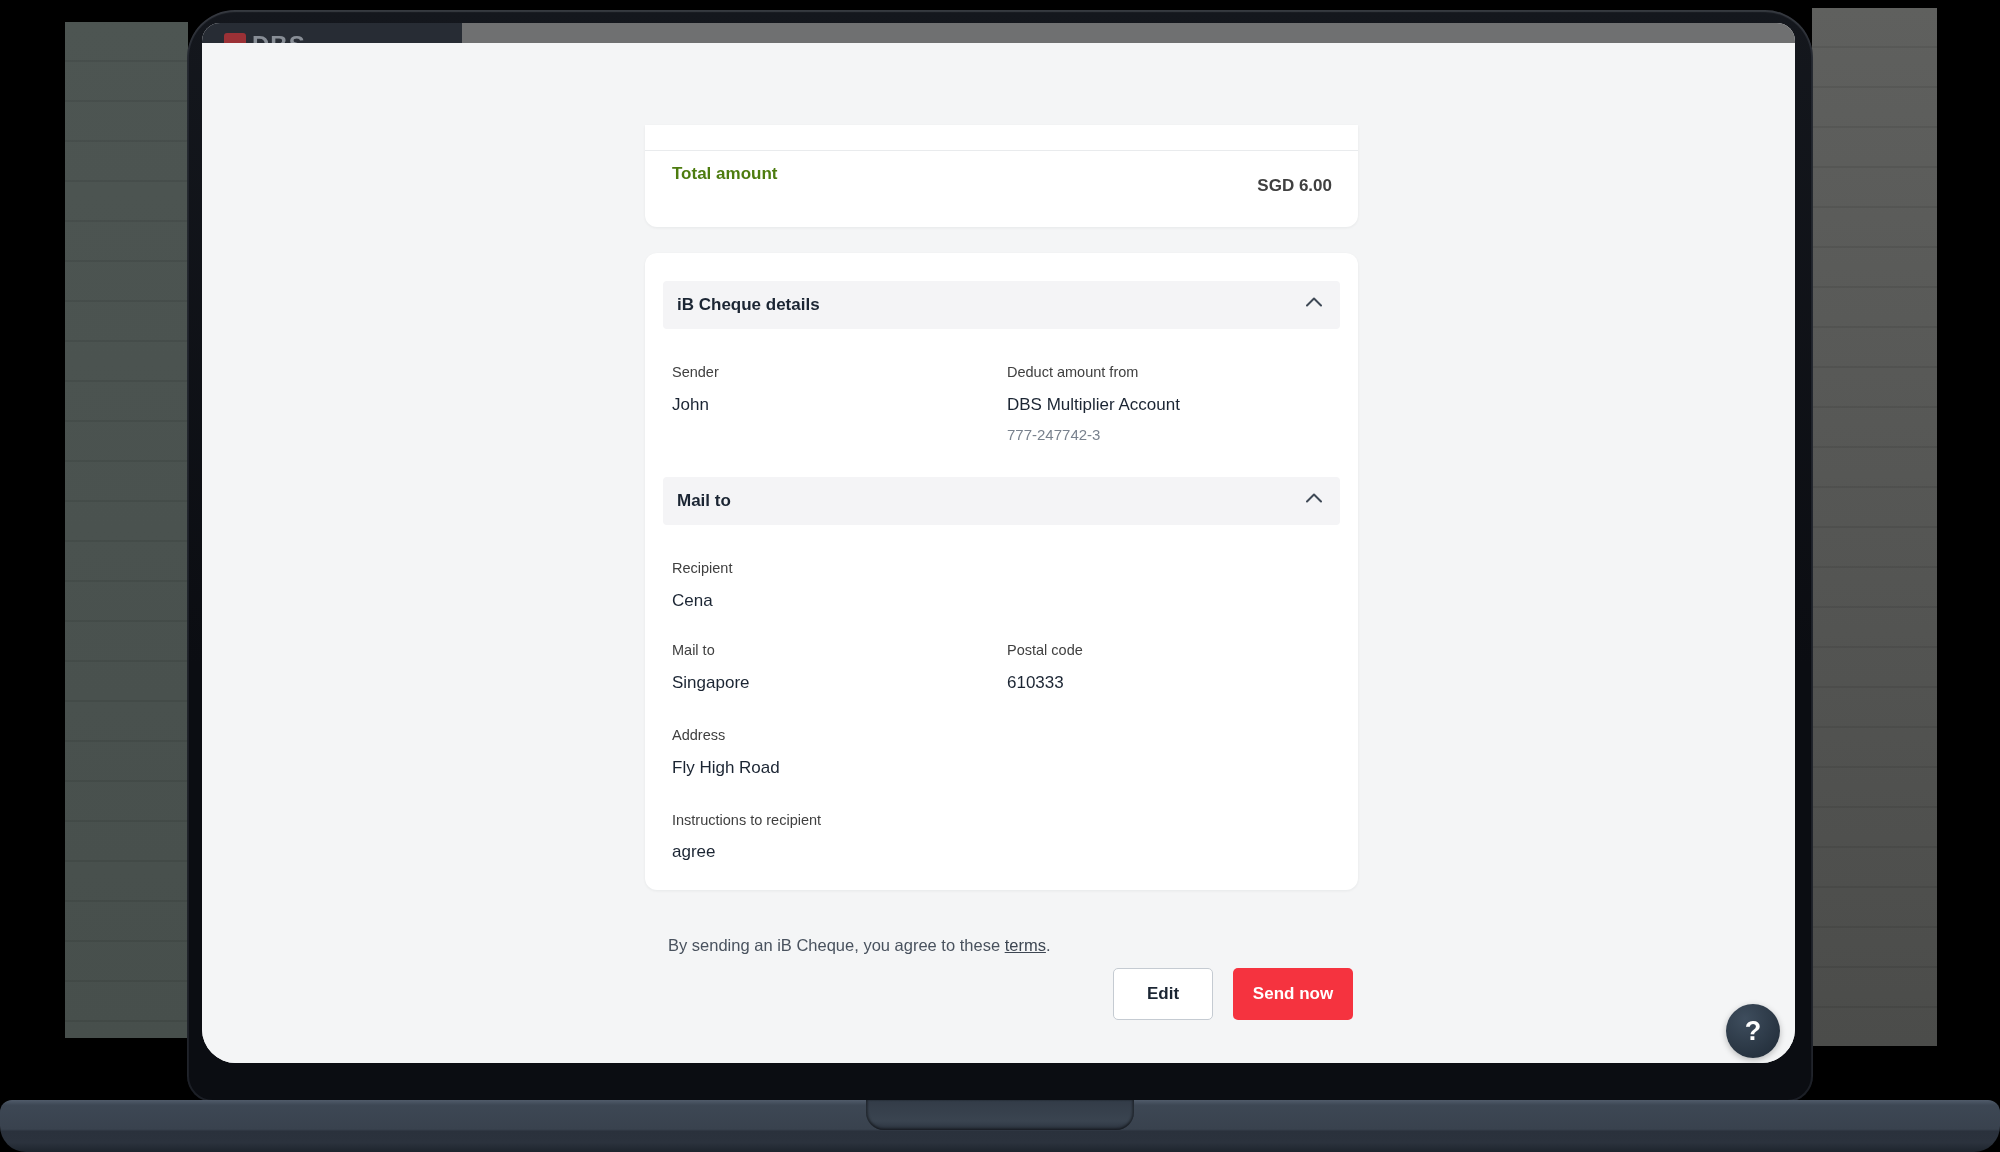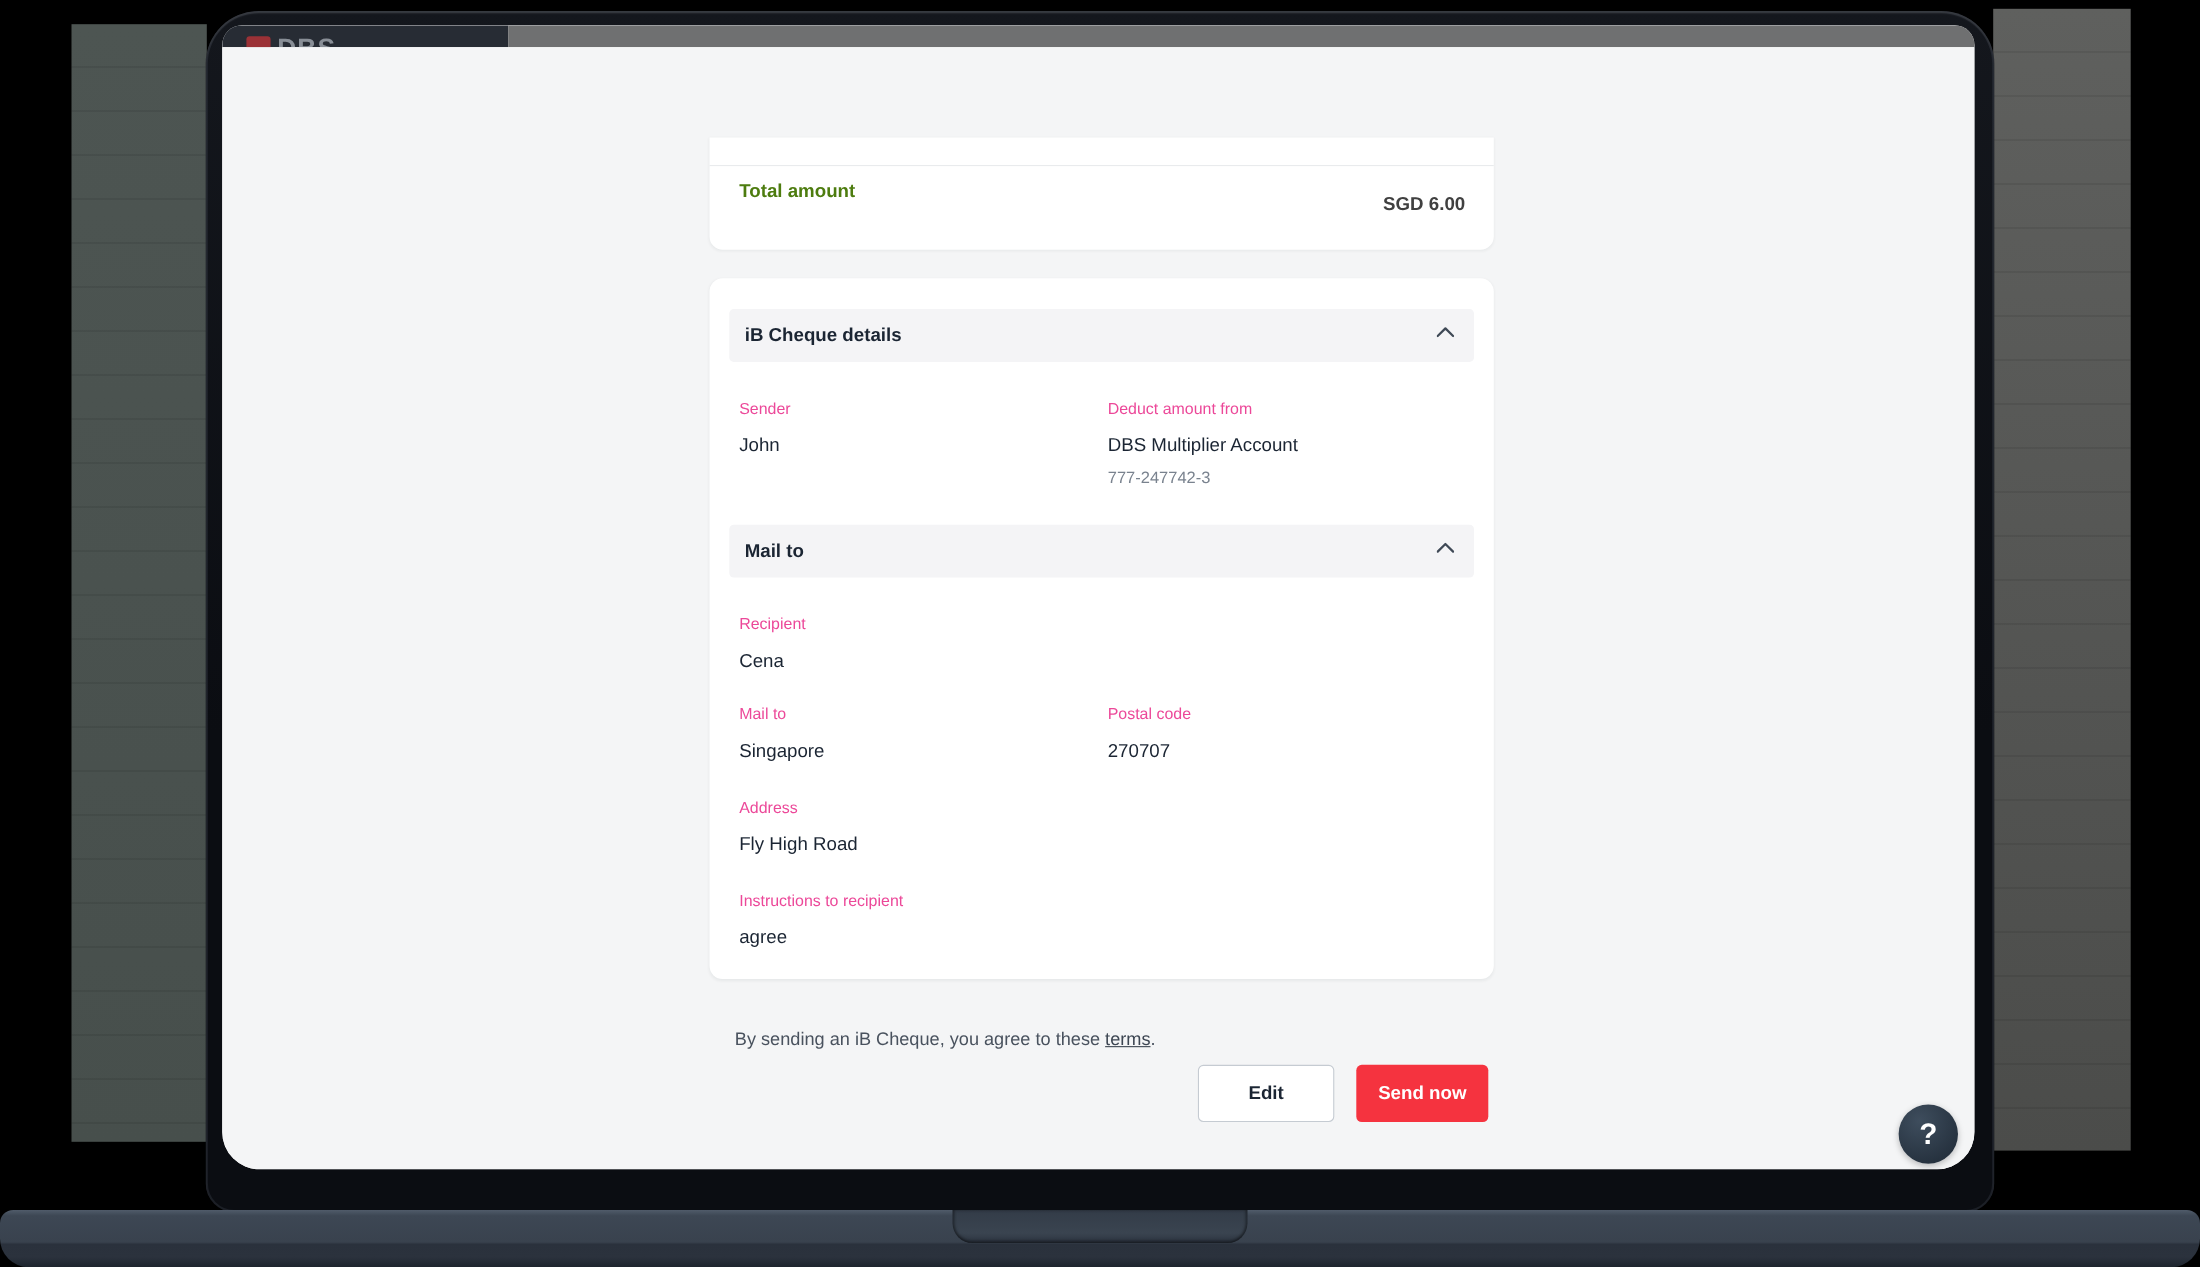--- a/index.html
+++ b/index.html
@@ -48,32 +48,32 @@
   .total-label{position:absolute;left:27px;top:39px;font-size:17px;font-weight:600;color:#4d7c0f;}
   .total-value{position:absolute;right:26px;top:51px;font-size:17px;font-weight:600;color:#404040;}
 
   .details-card{left:443px;top:210px;width:713px;height:637px;border-radius:12px;}
   .sec-bar{position:absolute;left:18px;width:677px;height:48px;background:#f4f4f6;border-radius:4px;
     display:flex;align-items:center;cursor:pointer;}
   .sec-bar .sec-title{padding-left:14px;font-size:17px;font-weight:700;color:#1b2533;}
   .sec-bar .chev{position:absolute;right:18px;top:16px;}
   .bar-1{top:28px;} .bar-2{top:224px;}
 
-  .flabel{position:absolute;font-size:14.5px;color:#ec4899;line-height:18px;}
+  .flabel{position:absolute;font-size:14.5px;color:#404040;line-height:18px;}
   .fvalue{position:absolute;font-size:17px;font-weight:500;color:#1b2533;line-height:22px;}
   .fsub{position:absolute;font-size:15px;color:#79828e;line-height:19px;}
   .col-a{left:27px;} .col-b{left:362px;}
 
   
   .terms{position:absolute;left:466px;top:893px;font-size:16.5px;color:#49525e;}
   .terms .link{color:#3d4652;text-decoration:underline;cursor:pointer;}
   .btn-row{position:absolute;left:443px;top:925px;width:713px;display:flex;justify-content:flex-end;gap:20px;}
   .btn{height:52px;border-radius:5px;display:flex;align-items:center;justify-content:center;
     font-size:17px;cursor:pointer;box-sizing:border-box;}
-  .btn-edit{width:124px;background:#fff;border:1px solid #c5cbd2;color:#1b2533;font-weight:600;}
+  .btn-edit{width:100px;background:#fff;border:1px solid #c5cbd2;color:#1b2533;font-weight:600;}
   .btn-send{width:120px;background:#f5333f;color:#fff;font-weight:700;margin-right:5px;}
 
   .help-btn{position:absolute;left:1524px;top:961px;width:54px;height:54px;border-radius:50%;
     background:radial-gradient(circle at 35% 28%,#3e4d5d,#26323f 75%);
     display:flex;align-items:center;justify-content:center;cursor:pointer;
     box-shadow:0 2px 6px rgba(0,0,0,.25);}
   .help-btn span{color:#fff;font-size:27px;font-weight:600;line-height:1;}
 
   
   .base{position:absolute;left:0;top:1100px;width:2000px;height:52px;
@@ -138,21 +138,21 @@
               </svg>
             </div>
           </div>
 
           <div class="flabel col-a" style="top:306px">Recipient</div>
           <div class="fvalue col-a" style="top:337px">Cena</div>
 
           <div class="flabel col-a" style="top:388px">Mail to</div>
           <div class="fvalue col-a" style="top:419px">Singapore</div>
           <div class="flabel col-b" style="top:388px">Postal code</div>
-          <div class="fvalue col-b" style="top:419px">270707</div>
+          <div class="fvalue col-b" style="top:419px">610333</div>
 
           <div class="flabel col-a" style="top:473px">Address</div>
           <div class="fvalue col-a" style="top:504px">Fly High Road</div>
 
           <div class="flabel col-a" style="top:558px">Instructions to recipient</div>
           <div class="fvalue col-a" style="top:588px">agree</div>
         </div>
 
         <div class="terms"><span>By sending an iB Cheque, you agree to these </span><span class="link">terms</span><span>.</span></div>
 

